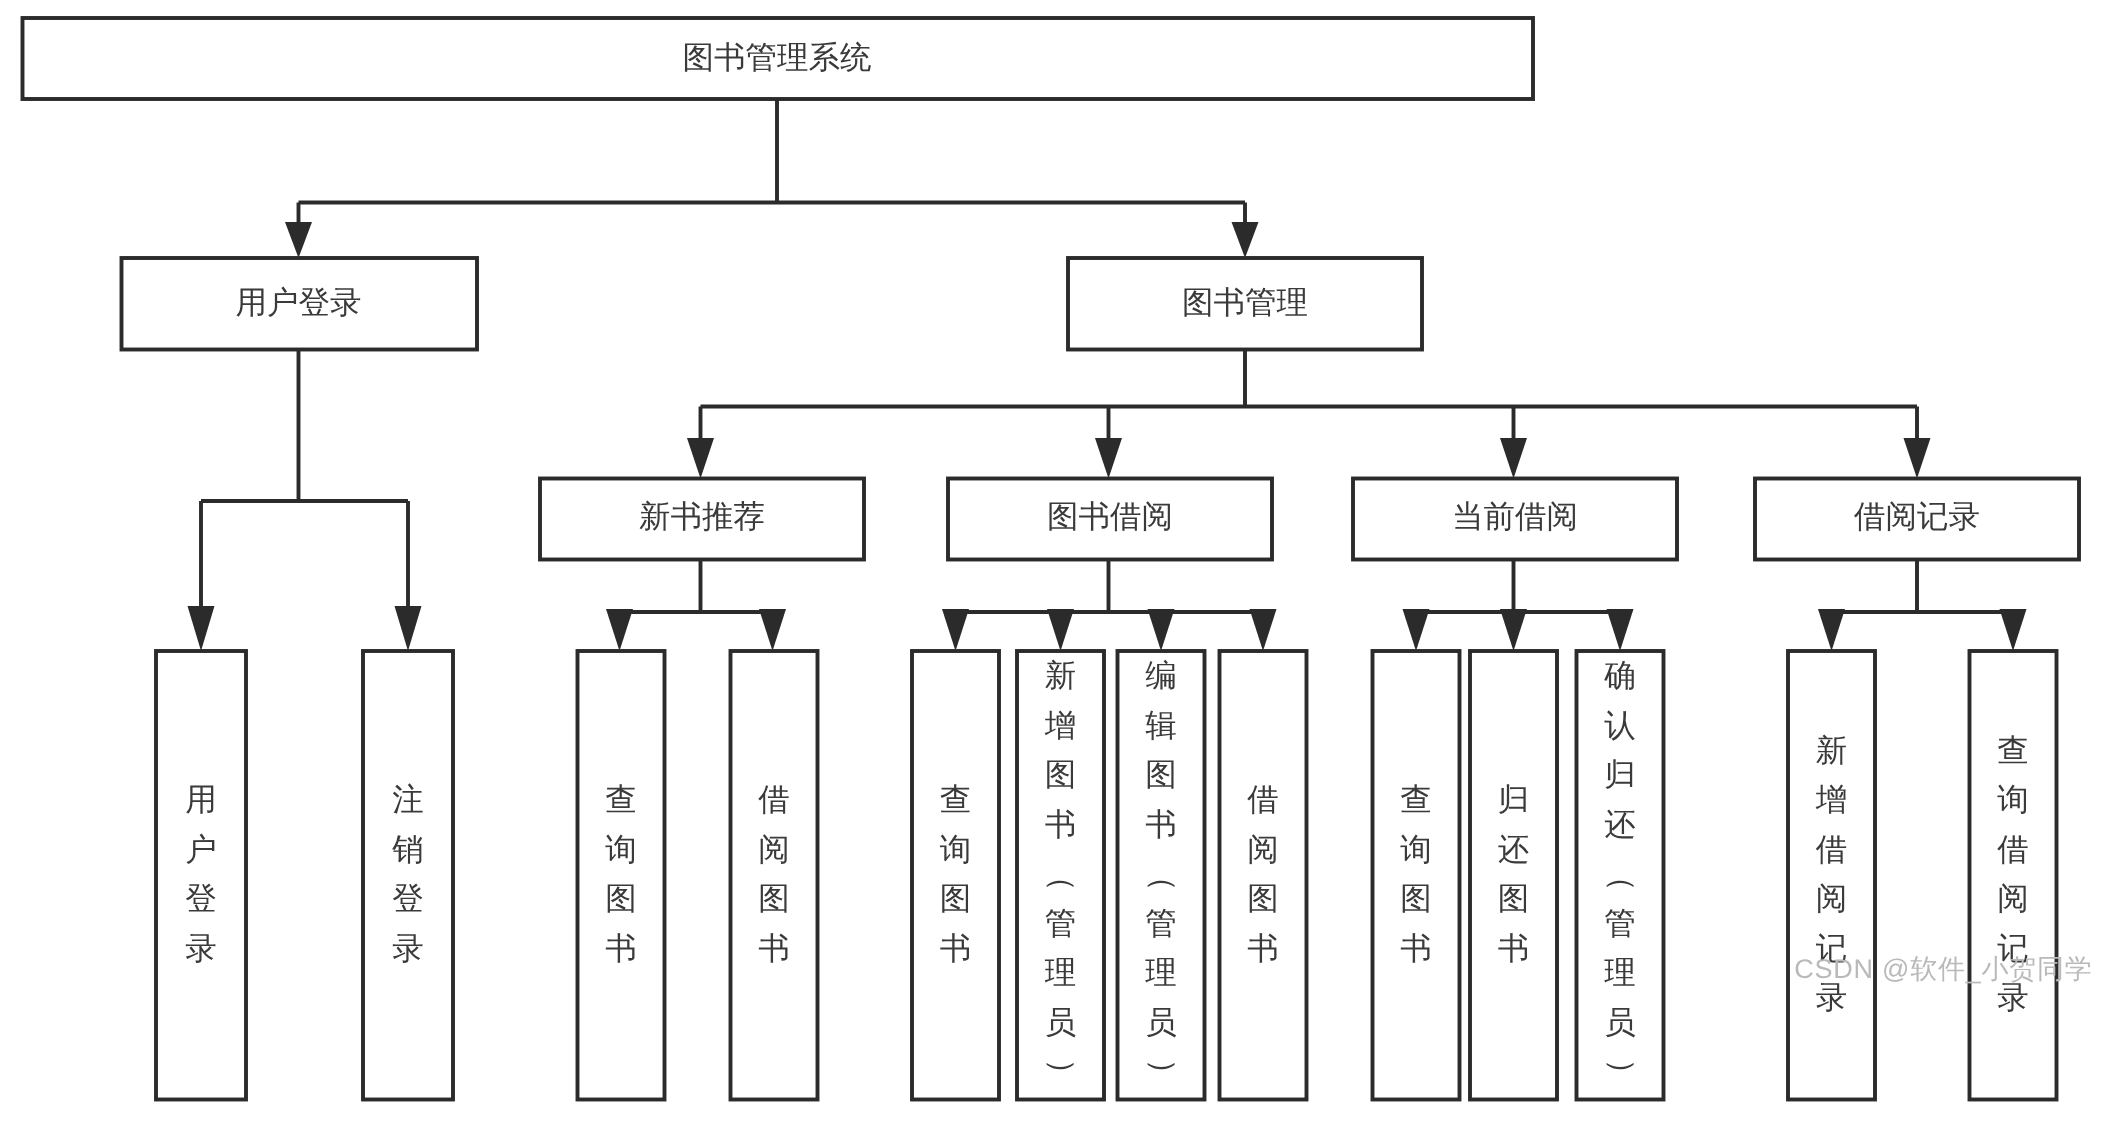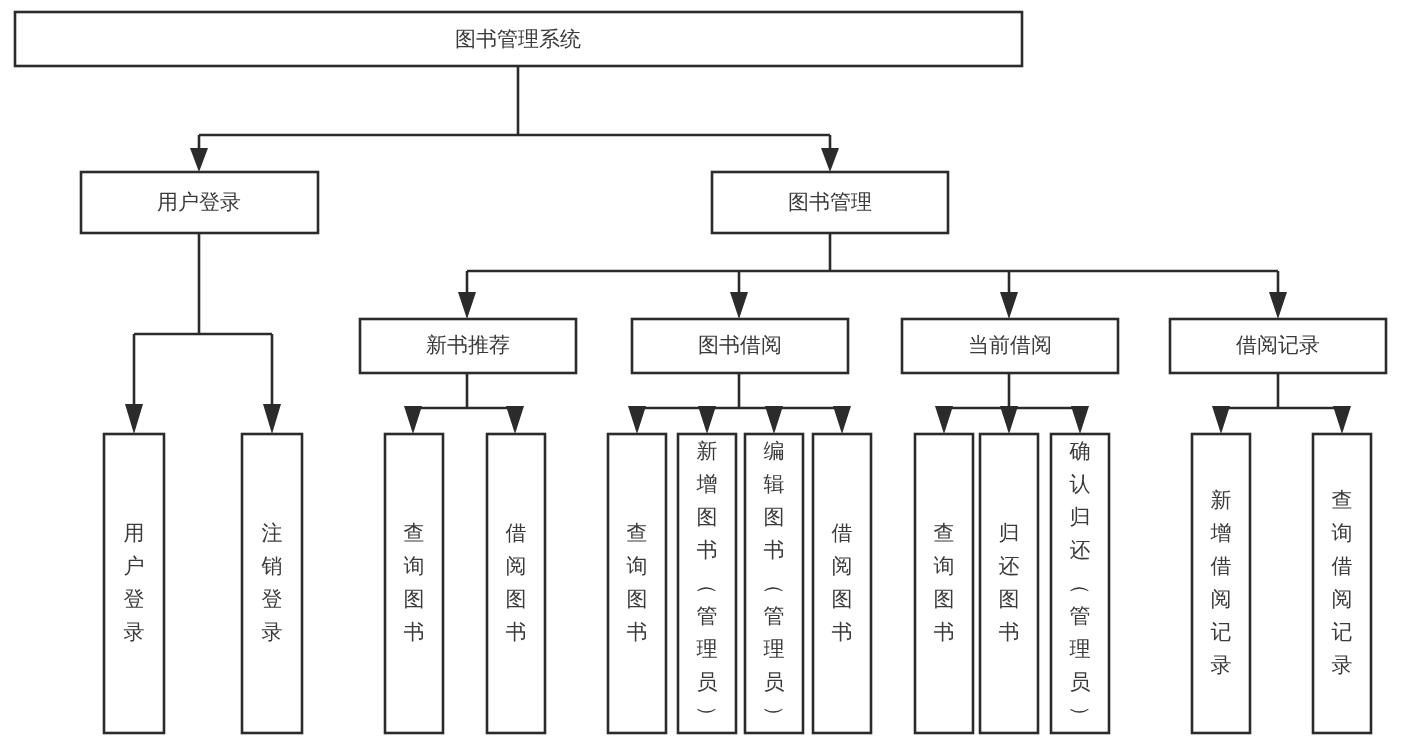--- a/index.html
+++ b/index.html
@@ -250,14 +250,15 @@
       <text class="node-label-vertical vtext"><tspan x="1221" y="501.5" dominant-baseline="middle">新</tspan><tspan x="1221" y="534.5" dominant-baseline="middle">增</tspan><tspan x="1221" y="567.5" dominant-baseline="middle">借</tspan><tspan x="1221" y="600.5" dominant-baseline="middle">阅</tspan><tspan x="1221" y="633.5" dominant-baseline="middle">记</tspan><tspan x="1221" y="666.5" dominant-baseline="middle">录</tspan></text>
     </g>
 
     <g>
       <rect class="node-rect" x="1313" y="434" width="58" height="299"></rect>
       <text class="node-label-vertical vtext"><tspan x="1342" y="501.5" dominant-baseline="middle">查</tspan><tspan x="1342" y="534.5" dominant-baseline="middle">询</tspan><tspan x="1342" y="567.5" dominant-baseline="middle">借</tspan><tspan x="1342" y="600.5" dominant-baseline="middle">阅</tspan><tspan x="1342" y="633.5" dominant-baseline="middle">记</tspan><tspan x="1342" y="666.5" dominant-baseline="middle">录</tspan></text>
     </g>
 
   </svg>
 
+  <div class="watermark">CSDN @软件_小贺同学</div>
 
 </div>
 
 </body></html>

